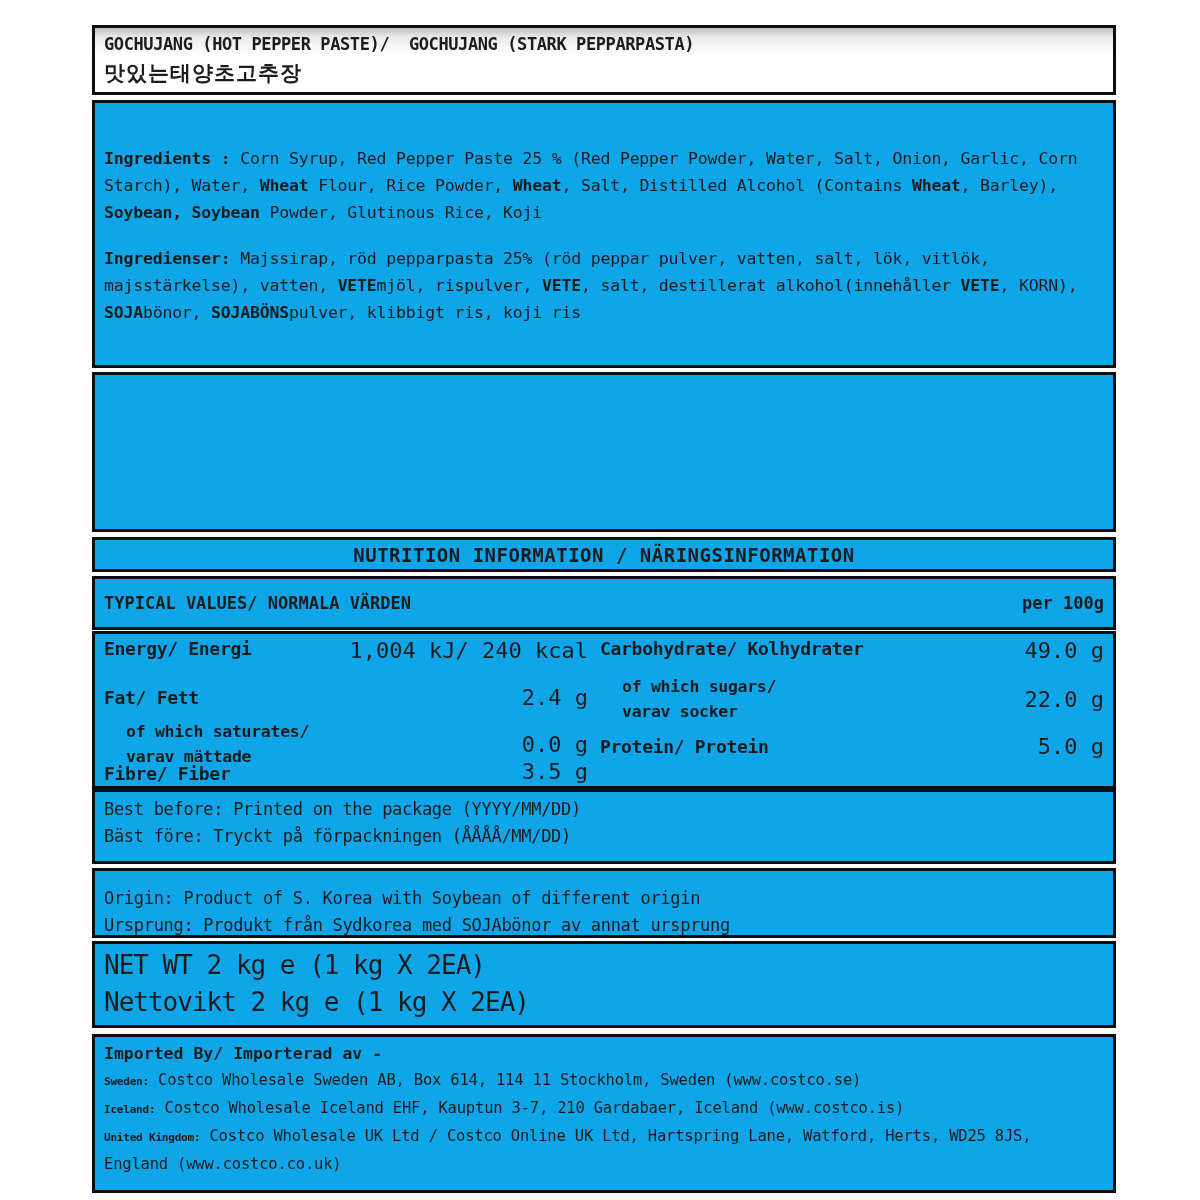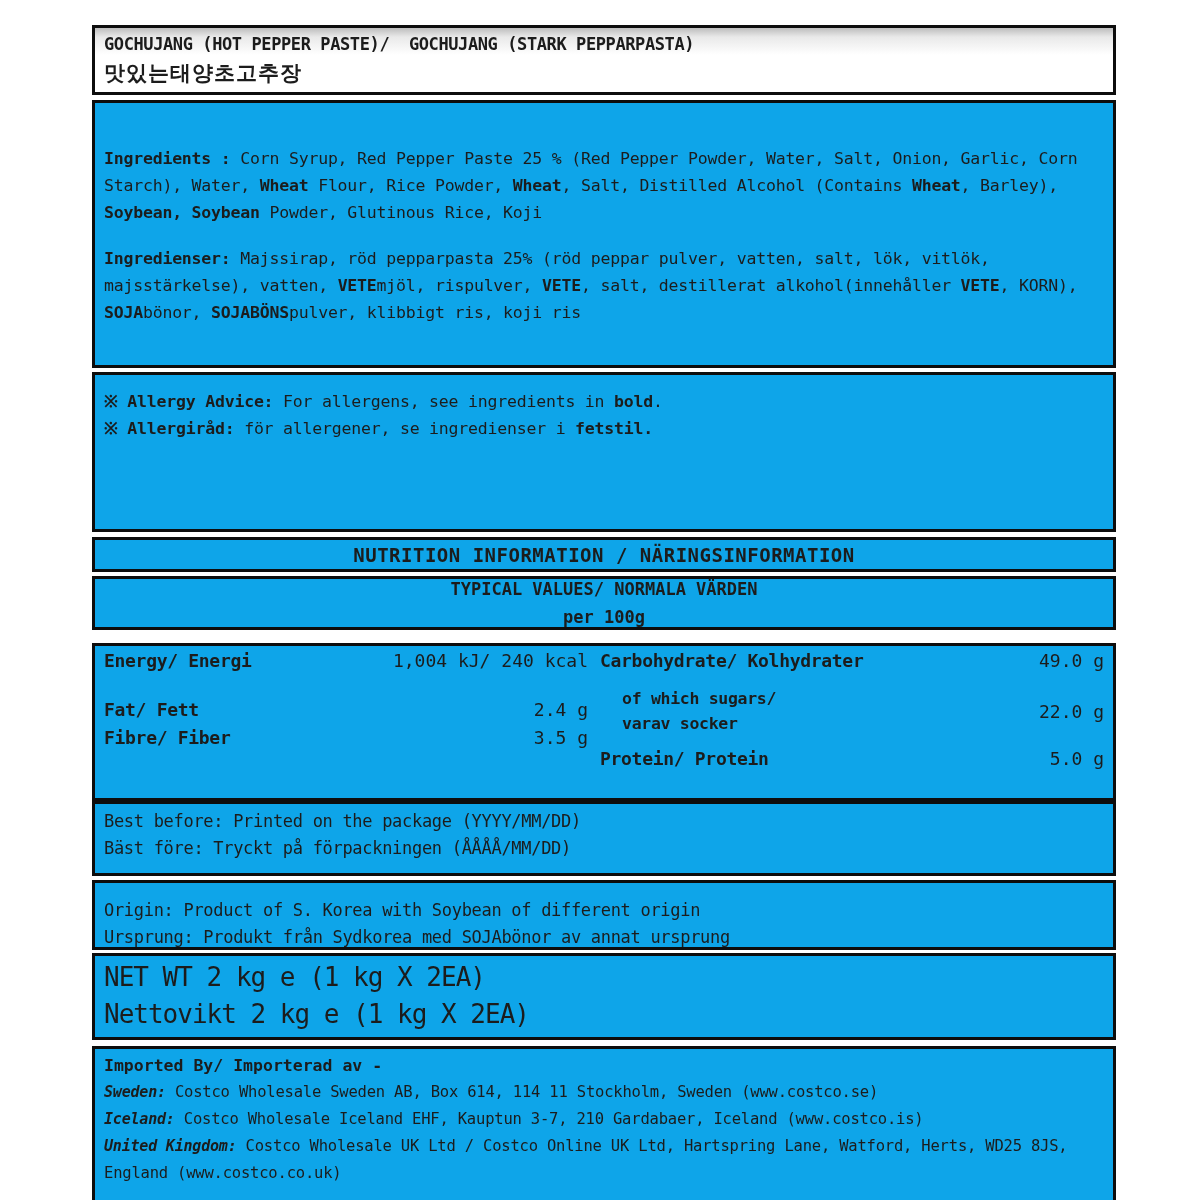--- a/index.html
+++ b/index.html
@@ -24,89 +24,89 @@
 
   
   .allergy-box{height:160px;margin-top:4px;padding:13px 10px 0 9px;}
   .allergy-group{font-size:16.5px;line-height:27px;letter-spacing:-0.2px;}
   .allergy-group + .allergy-group{margin-top:19px;}
 
   
   .nutrition-header-box{height:35px;margin-top:5px;display:flex;align-items:center;justify-content:center;}
   .nutrition-header-text{font-size:19px;font-weight:bold;letter-spacing:0.5px;}
   .typical-box{height:54px;margin-top:4px;display:flex;align-items:center;
-               justify-content:space-between;padding:0 9px;flex-direction:column;}
+               justify-content:space-between;padding:0 9px;}
   .typical-left,.typical-right{font-size:17px;font-weight:bold;}
-  .values-box{height:158px;margin-top:13px;padding:2px 9px;display:flex;}
+  .values-box{height:158px;margin-top:1px;padding:2px 9px;display:flex;}
   .col-left{width:484px;display:flex;flex-direction:column;}
   .col-right{flex:1;margin-left:12px;display:flex;flex-direction:column;}
   .nrow{display:flex;justify-content:space-between;align-items:center;}
   .nrow .nlabel{font-size:18px;font-weight:bold;letter-spacing:-0.3px;}
-  .nrow .nvalue{font-size:18px;text-align:right;white-space:pre;}
+  .nrow .nvalue{font-size:22px;text-align:right;white-space:pre;}
   .sub .nlabel{font-weight:bold;font-size:16.5px;padding-left:22px;line-height:25px;}
   .l-r1{height:36px;align-items:flex-start;padding-top:2px;}
   .l-r2{height:46px;}
   .l-r3{height:48px;}
   .l-r4{height:16px;align-items:flex-end;}
   .r-r1{height:36px;align-items:flex-start;padding-top:2px;}
   .r-r2{height:50px;}
   .r-r3{height:44px;}
   .r-r4{height:16px;align-items:flex-end;}
 
   
   .best-box{height:75px;margin-top:0px;padding:4px 9px 0 9px;}
   .info-line{font-size:17px;line-height:27px;letter-spacing:-0.3px;}
   .origin-box{height:70px;margin-top:4px;padding:14px 9px 0 9px;}
   .netwt-box{height:87px;margin-top:3px;padding:3px 9px 0 9px;}
   .netwt-line{font-size:26px;line-height:37px;letter-spacing:-1px;white-space:pre;}
   .importer-box{height:159px;margin-top:6px;padding:3px 9px 0 9px;}
   .imp-heading{font-size:16.5px;font-weight:bold;line-height:27px;}
   .imp-line{font-size:15.5px;line-height:27px;letter-spacing:-0.2px;}
-  .imp-line .country{font-weight:bold;font-size:15px;font-style:italic;}
+  .imp-line .country{font-weight:bold;font-size:11px;}
 </style>
 </head>
 <body>
 
 <div class="label-wrap">
 
   <div class="box title-box">
     <div class="title-line">GOCHUJANG (HOT PEPPER PASTE)/  GOCHUJANG (STARK PEPPARPASTA)</div>
     <div class="korean-line">맛있는태양초고추장</div>
   </div>
 
   <div class="box ingredients-box">
     <div class="para"><span class="b">Ingredients : </span><span>Corn Syrup, Red Pepper Paste 25 % (Red Pepper Powder, Water, Salt, Onion, Garlic, Corn Starch), Water, </span><span class="b">Wheat</span><span> Flour, Rice Powder, </span><span class="b">Wheat</span><span>, Salt, Distilled Alcohol (Contains </span><span class="b">Wheat</span><span>, Barley), </span><span class="b">Soybean, Soybean</span><span> Powder, Glutinous Rice, Koji</span></div>
     <div class="para"><span class="b">Ingredienser: </span><span>Majssirap, röd pepparpasta 25% (röd peppar pulver, vatten, salt, lök, vitlök, majsstärkelse), vatten, </span><span class="b">VETE</span><span>mjöl, rispulver, </span><span class="b">VETE</span><span>, salt, destillerat alkohol(innehåller </span><span class="b">VETE</span><span>, KORN), </span><span class="b">SOJA</span><span>bönor, </span><span class="b">SOJABÖNS</span><span>pulver, klibbigt ris, koji ris</span></div>
   </div>
 
   <div class="box allergy-box">
-    <div class="allergy-group">
-      <div><span class="b">※ Allergy Advice: </span><span>For allergens, see ingredients in </span><span class="b">bold</span><span>.</span></div>
-      <div><span class="b">※ Allergiråd: </span><span>för allergener, se ingredienser i </span><span class="b">fetstil.</span></div>
-    </div>
   </div>
 
   <div class="box nutrition-header-box">
     <div class="nutrition-header-text">NUTRITION INFORMATION / NÄRINGSINFORMATION</div>
   </div>
 
   <div class="box typical-box">
     <div class="typical-left">TYPICAL VALUES/ NORMALA VÄRDEN</div>
     <div class="typical-right">per 100g</div>
   </div>
 
   <div class="box values-box">
     <div class="col-left">
       <div class="nrow l-r1">
         <span class="nlabel">Energy/ Energi</span>
         <span class="nvalue">1,004 kJ/ 240 kcal</span>
       </div>
       <div class="nrow l-r2">
         <span class="nlabel">Fat/ Fett</span>
         <span class="nvalue">2.4 g</span>
+      </div>
+      <div class="nrow l-r3 sub">
+        <span class="nlabel"><span>of which saturates/</span><br><span>varav mättade</span></span>
+        <span class="nvalue">0.0 g</span>
       </div>
       <div class="nrow l-r4">
         <span class="nlabel">Fibre/ Fiber</span>
         <span class="nvalue">3.5 g</span>
       </div>
     </div>
     <div class="col-right">
       <div class="nrow r-r1">
         <span class="nlabel">Carbohydrate/ Kolhydrater</span>
         <span class="nvalue">49.0 g</span>

